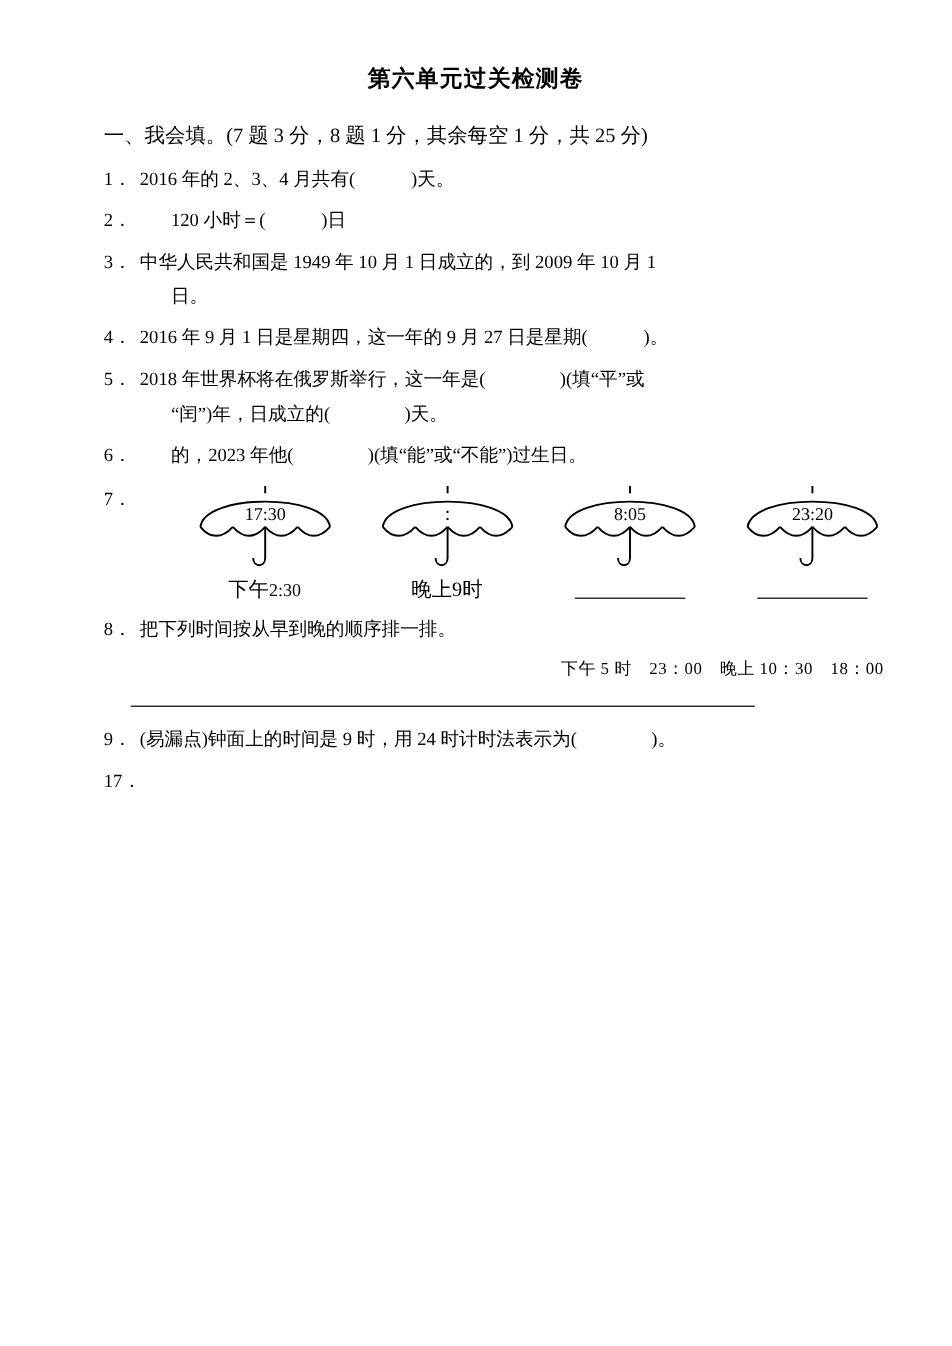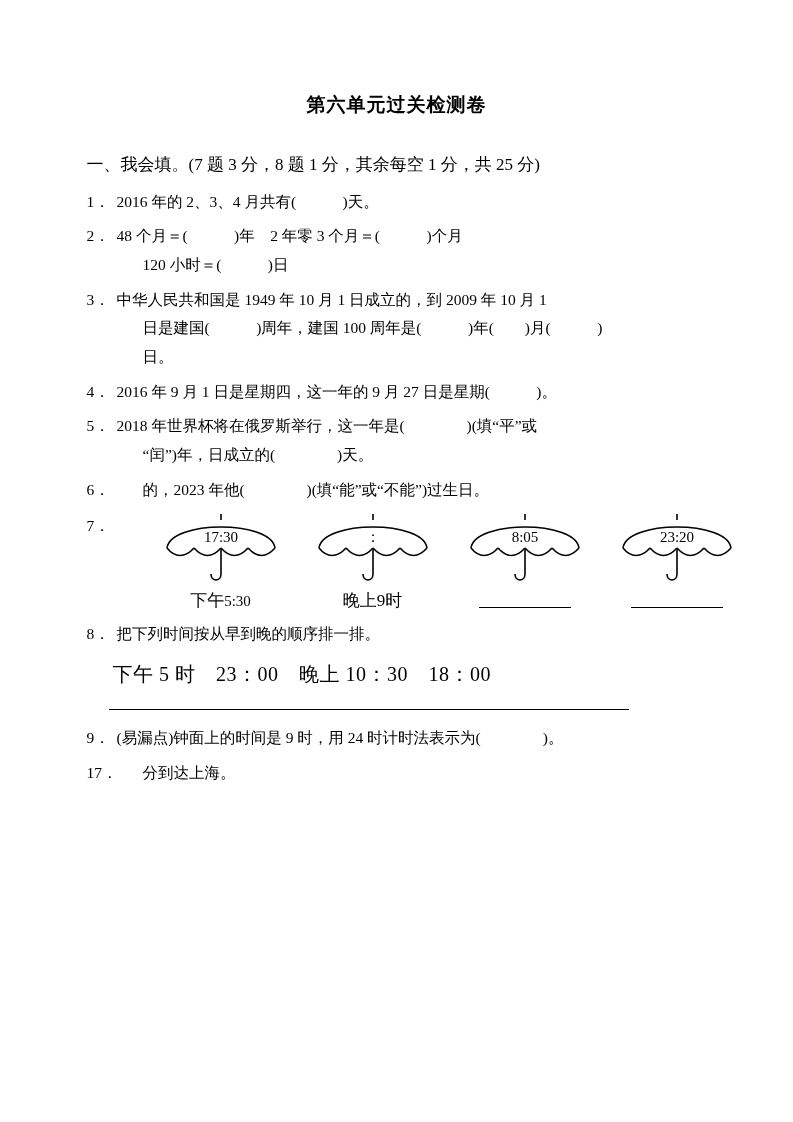--- a/index.html
+++ b/index.html
@@ -21,25 +21,25 @@
     height: 1122px;
     padding: 0;
   }
   .title {
     text-align: center;
     font-family: "DejaVu Sans", "Liberation Sans", sans-serif;
     font-weight: bold;
     font-size: 19px;
     letter-spacing: 1px;
     margin: 0;
-    padding-top: 95px;
+    padding-top: 57px;
     line-height: 1;
   }
   .content {
-    margin: 14px auto;
+    margin: 0 auto;
     width: 680px;
     padding-top: 24px;
   }
   .section-head {
     font-size: 17px;
     line-height: 1.5;
     margin: 0 0 10px 0;
     padding-left: 30px;
   }
   .q {
@@ -97,22 +97,23 @@
     height: 17px;
   }
   .long-rule {
     border-bottom: 1.1px solid #000;
     width: 520px;
     height: 0;
     margin: 16px 0 14px 52px;
   }
   .sub-line {
     padding-left: 56px;
-    font-size: 20px;
+    font-size: 14px;
     line-height: 1.9;
+    text-align: right;
   }
   .spaced {
     letter-spacing: 0.5px;
   }
   .q7 .q-num {
     align-self: flex-start;
     padding-top: 2px;
   }
 </style>
 </head>
@@ -129,30 +130,28 @@
     <div class="q">
       <div class="q-num">1．</div>
       <div class="q-body">
         <span class="q-line">2016 年的 2、3、4 月共有(　　　)天。</span>
       </div>
     </div>
 
     <div class="q">
       <div class="q-num">2．</div>
       <div class="q-body">
-        <span class="q-line">48 个月＝(　　　)年　2 年零 3 个月＝(　　　)个月</span>
         <span class="q-line indent">120 小时＝(　　　)日</span>
       </div>
     </div>
 
     <div class="q">
       <div class="q-num">3．</div>
       <div class="q-body">
         <span class="q-line">中华人民共和国是 1949 年 10 月 1 日成立的，到 2009 年 10 月 1</span>
-        <span class="q-line indent">日是建国(　　　)周年，建国 100 周年是(　　　)年(　　)月(　　　)</span>
         <span class="q-line indent">日。</span>
       </div>
     </div>
 
     <div class="q">
       <div class="q-num">4．</div>
       <div class="q-body">
         <span class="q-line">2016 年 9 月 1 日是星期四，这一年的 9 月 27 日是星期(　　　)。</span>
       </div>
     </div>
@@ -231,21 +230,21 @@
               <path d="M60 64 C60 72, 50 72, 50 64" fill="none" stroke="#000" stroke-width="1.6"></path>
               <line x1="60" y1="10" x2="60" y2="4" stroke="#000" stroke-width="1.6"></line>
               <text x="60" y="32" text-anchor="middle" font-family="Liberation Serif, serif" font-size="15" fill="#000">23:20</text>
             </svg>
           </div>
 
         </div>
 
         <div class="label-row">
           <div class="label-cell">
-            <span>下午</span><span class="small">5:30</span>
+            <span>下午</span><span class="small">2:30</span>
           </div>
           <div class="label-cell">
             <span>晚上9时</span>
           </div>
           <div class="label-cell">
             <span class="ul"></span>
           </div>
           <div class="label-cell">
             <span class="ul"></span>
           </div>
@@ -266,18 +265,17 @@
     <div class="q">
       <div class="q-num">9．</div>
       <div class="q-body">
         <span class="q-line">(易漏点)钟面上的时间是 9 时，用 24 时计时法表示为(　　　　)。</span>
       </div>
     </div>
 
     <div class="q">
       <div class="q-num">17．</div>
       <div class="q-body">
-        <span class="q-line indent">分到达上海。</span>
       </div>
     </div>
 
   </div>
 </div>
 
 </body></html>

